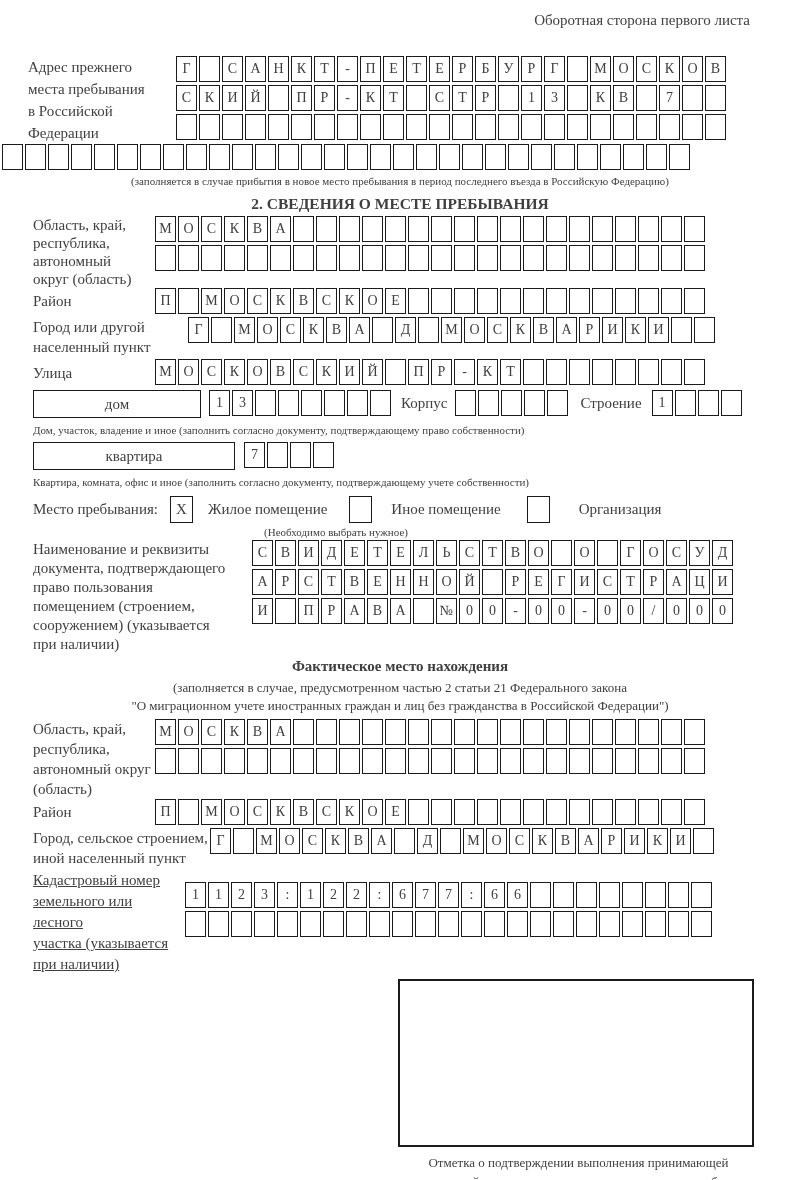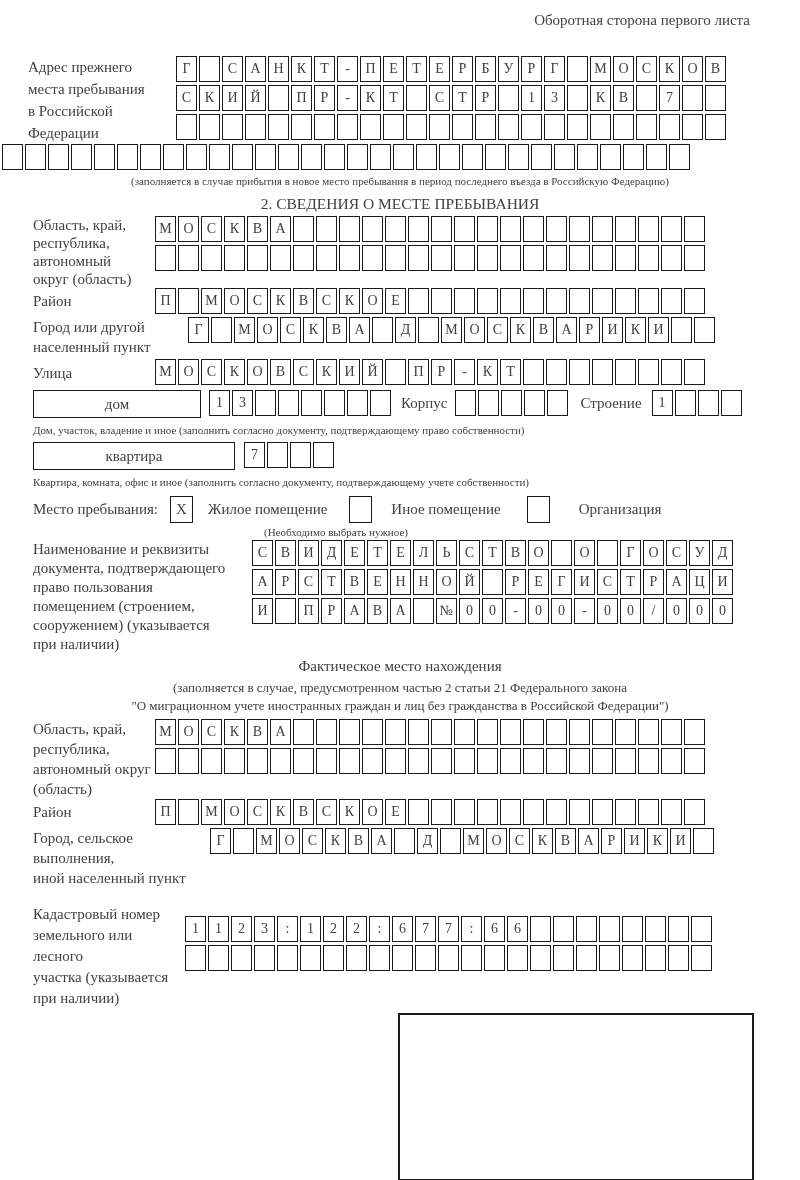--- a/index.html
+++ b/index.html
@@ -9,21 +9,21 @@
   .frow{display:flex;align-items:flex-start;}
   .lcol{font-size:15px;line-height:18px;padding-left:33px;box-sizing:border-box;flex:none;}
   .lcol.lh22{line-height:22px;padding-left:28px;}
   .cellrow{white-space:nowrap;height:27px;margin-bottom:2px;}
   .cell{display:inline-block;width:19px;height:24px;border:1.5px solid #1b1b1b;margin-right:2px;
         text-align:center;font-size:14px;line-height:24px;vertical-align:top;background:#fff;
         font-family:"Liberation Serif",serif;}
   .cb{width:21px;height:25px;font-size:15px;line-height:25px;}
   .note{font-size:11px;line-height:16px;}
   .center{text-align:center;}
-  .b{font-weight:normal;}
+  .b{font-weight:bold;}
   .title2{font-size:15.5px;line-height:18px;margin-top:6px;}
   .wbox{display:inline-block;border:1.5px solid #1b1b1b;height:26px;text-align:center;
         font-size:15px;line-height:26px;vertical-align:top;background:#fff;}
   .inl{display:inline-block;font-size:15px;line-height:27px;vertical-align:top;}
   .stamp{border:2px solid #1b1b1b;width:352px;height:164px;margin-left:398px;background:#fff;}
   .cap{margin-left:386px;width:385px;text-align:center;font-size:13px;line-height:18.5px;}
   .lawnote{font-size:13px;line-height:18px;}
 </style>
 </head>
 <body>
@@ -141,27 +141,27 @@
     </div>
   </div>
 
   <div class="frow">
     <div class="lcol" style="width:155px;line-height:27px;">Район</div>
     <div class="cellrow"><span class="cell">П</span><span class="cell"></span><span class="cell">М</span><span class="cell">О</span><span class="cell">С</span><span class="cell">К</span><span class="cell">В</span><span class="cell">С</span><span class="cell">К</span><span class="cell">О</span><span class="cell">Е</span><span class="cell"></span><span class="cell"></span><span class="cell"></span><span class="cell"></span><span class="cell"></span><span class="cell"></span><span class="cell"></span><span class="cell"></span><span class="cell"></span><span class="cell"></span><span class="cell"></span><span class="cell"></span><span class="cell"></span></div>
   </div>
 
   <div class="frow">
     <div class="lcol" style="width:210px;line-height:20px;">
-      <div>Город, сельское выполнения,</div>
+      <div>Город, сельское строением,</div>
       <div>иной населенный пункт</div>
     </div>
     <div class="cellrow"><span class="cell">Г</span><span class="cell"></span><span class="cell">М</span><span class="cell">О</span><span class="cell">С</span><span class="cell">К</span><span class="cell">В</span><span class="cell">А</span><span class="cell"></span><span class="cell">Д</span><span class="cell"></span><span class="cell">М</span><span class="cell">О</span><span class="cell">С</span><span class="cell">К</span><span class="cell">В</span><span class="cell">А</span><span class="cell">Р</span><span class="cell">И</span><span class="cell">К</span><span class="cell">И</span><span class="cell"></span></div>
   </div>
 
-  <div class="frow" style="margin-top:16px;">
+  <div class="frow" style="margin-top:2px;text-decoration:underline;">
     <div class="lcol" style="width:185px;line-height:21px;">
       <div>Кадастровый номер</div>
       <div>земельного или лесного</div>
       <div>участка (указывается</div>
       <div>при наличии)</div>
     </div>
     <div style="padding-top:12px;">
       <div class="cellrow"><span class="cell">1</span><span class="cell">1</span><span class="cell">2</span><span class="cell">3</span><span class="cell">:</span><span class="cell">1</span><span class="cell">2</span><span class="cell">2</span><span class="cell">:</span><span class="cell">6</span><span class="cell">7</span><span class="cell">7</span><span class="cell">:</span><span class="cell">6</span><span class="cell">6</span><span class="cell"></span><span class="cell"></span><span class="cell"></span><span class="cell"></span><span class="cell"></span><span class="cell"></span><span class="cell"></span><span class="cell"></span></div>
       <div class="cellrow"><span class="cell"></span><span class="cell"></span><span class="cell"></span><span class="cell"></span><span class="cell"></span><span class="cell"></span><span class="cell"></span><span class="cell"></span><span class="cell"></span><span class="cell"></span><span class="cell"></span><span class="cell"></span><span class="cell"></span><span class="cell"></span><span class="cell"></span><span class="cell"></span><span class="cell"></span><span class="cell"></span><span class="cell"></span><span class="cell"></span><span class="cell"></span><span class="cell"></span><span class="cell"></span></div>
     </div>

